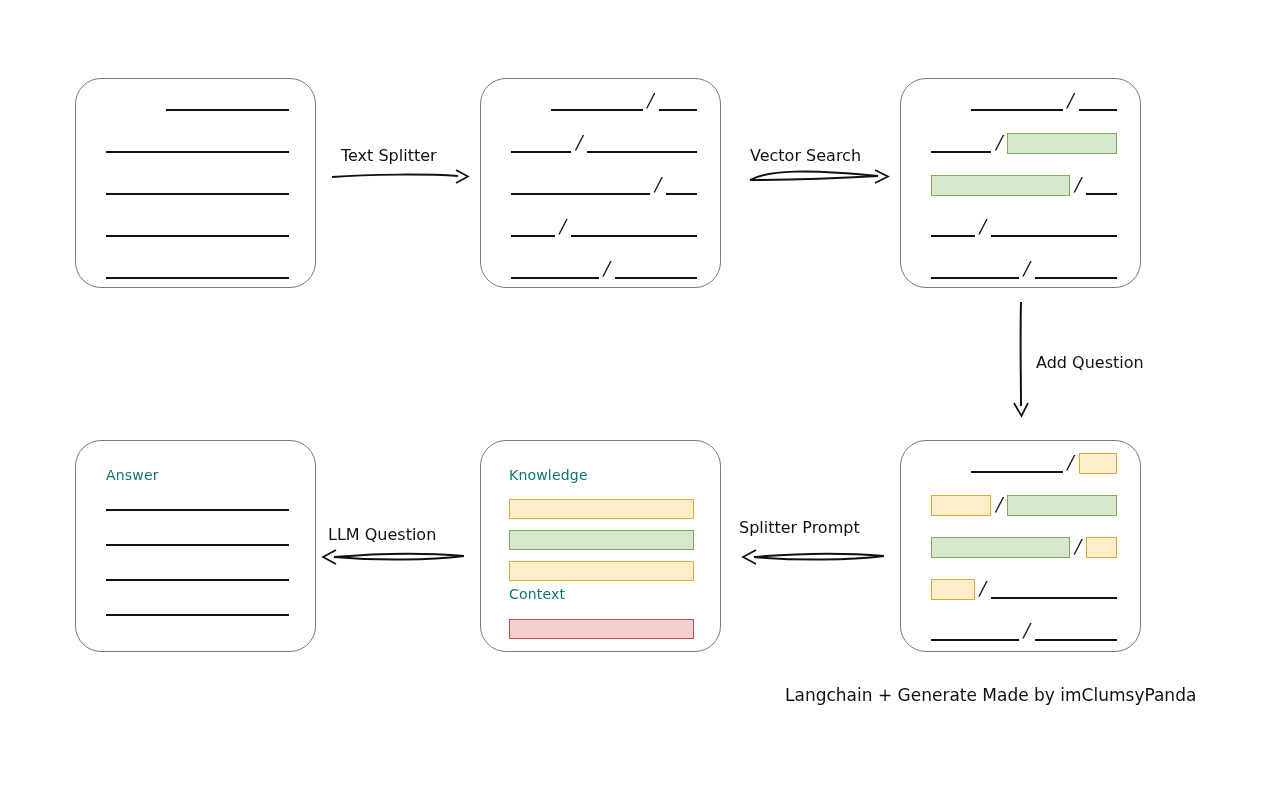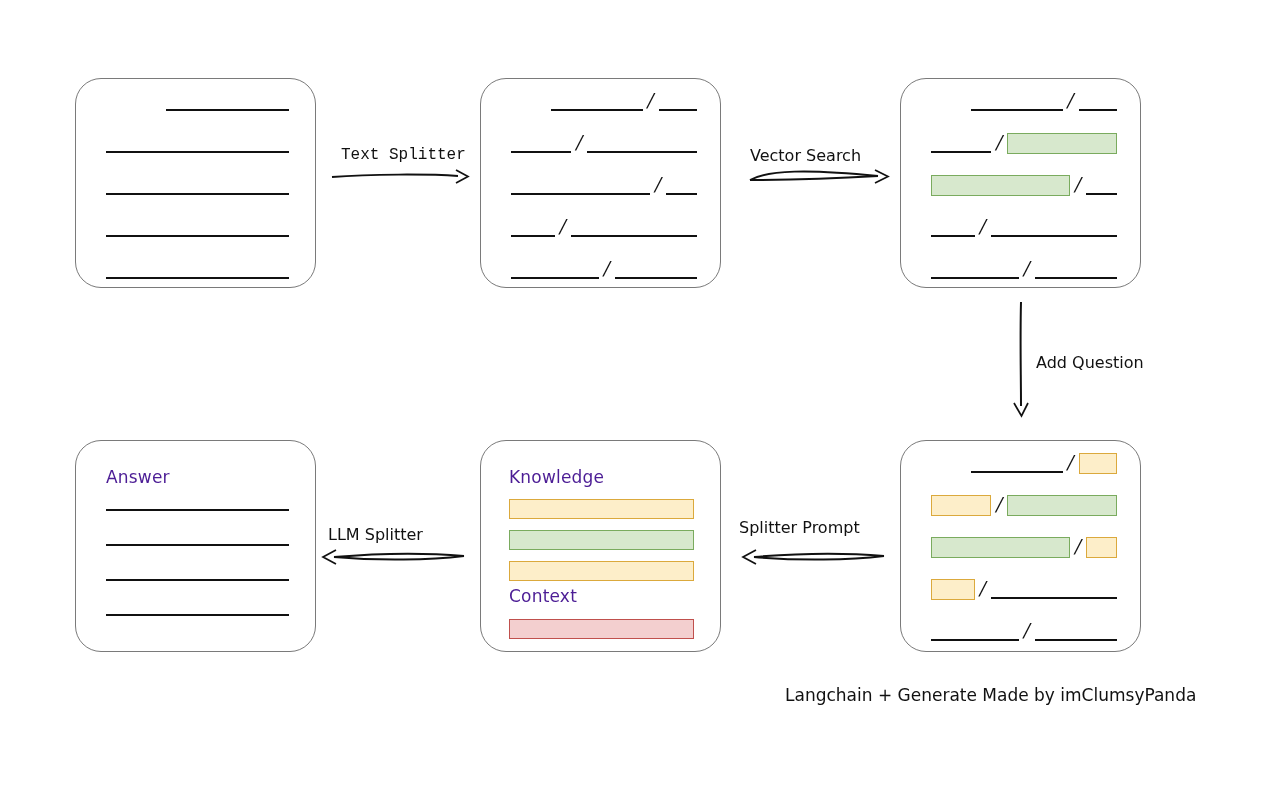--- a/index.html
+++ b/index.html
@@ -88,22 +88,22 @@
   }
   .chip-red {
     background: #f3cfcf;
     border: 1.6px solid #c0504d;
   }
 
   
   .card-title {
     position: absolute;
     font-family: "DejaVu Sans", sans-serif;
-    font-size: 17px;
-    color: #4c1d95;
+    font-size: 14px;
+    color: #0f766e;
     letter-spacing: 0.2px;
     white-space: nowrap;
   }
 
   
   .bar {
     position: absolute;
     box-sizing: border-box;
     height: 20px;
     left: 0;
@@ -343,21 +343,21 @@
         </div>
         <div class="line-row" style="top: 105px;">
           <div class="seg" style="flex: 0 0 100%;">
             <div class="rule"></div>
           </div>
         </div>
       </div>
   </div>
 </div>
 
-<div class="arrow-label" style="left:341px; top:146px;font-family:Liberation Mono, monospace;">Text Splitter</div>
+<div class="arrow-label" style="left:341px; top:146px;">Text Splitter</div>
 <svg class="arrow-svg" style="left:330px; top:168px;" width="140" height="18" viewBox="0 0 140 18">
   <path d="M2,9 C40,6 100,6 128,8" stroke="#111" stroke-width="2" fill="none"></path>
   <path d="M126,2 L138,8.5 L126,15" stroke="#111" stroke-width="1.7" fill="none"></path>
 </svg>
 
 <div class="arrow-label" style="left:750px; top:146px;">Vector Search</div>
 <svg class="arrow-svg" style="left:748px; top:166px;" width="142" height="22" viewBox="0 0 142 22">
   <path d="M2,14 C20,4 60,3 130,10" stroke="#111" stroke-width="2" fill="none"></path>
   <path d="M2,14 C30,14 80,13 130,10" stroke="#111" stroke-width="2" fill="none"></path>
   <path d="M127,4 L140,10.5 L127,17" stroke="#111" stroke-width="1.7" fill="none"></path>
@@ -369,20 +369,20 @@
   <path d="M4,103 L11.5,116 L18,103" stroke="#111" stroke-width="1.7" fill="none"></path>
 </svg>
 
 <div class="arrow-label" style="left:739px; top:518px;">Splitter Prompt</div>
 <svg class="arrow-svg" style="left:740px; top:548px;" width="146" height="20" viewBox="0 0 146 20">
   <path d="M14,9 C60,5 110,5 144,8" stroke="#111" stroke-width="2" fill="none"></path>
   <path d="M14,9 C60,13 110,12 144,8" stroke="#111" stroke-width="2" fill="none"></path>
   <path d="M16,2 L3,9 L16,16" stroke="#111" stroke-width="1.7" fill="none"></path>
 </svg>
 
-<div class="arrow-label" style="left:328px; top:525px;">LLM Splitter</div>
+<div class="arrow-label" style="left:328px; top:525px;">LLM Question</div>
 <svg class="arrow-svg" style="left:320px; top:548px;" width="146" height="20" viewBox="0 0 146 20">
   <path d="M14,9 C60,5 110,5 144,8" stroke="#111" stroke-width="2" fill="none"></path>
   <path d="M14,9 C60,13 110,12 144,8" stroke="#111" stroke-width="2" fill="none"></path>
   <path d="M16,2 L3,9 L16,16" stroke="#111" stroke-width="1.7" fill="none"></path>
 </svg>
 
 <div class="caption" style="left:785px; top:685px;">Langchain + Generate Made by imClumsyPanda</div>
 
 </body></html>

